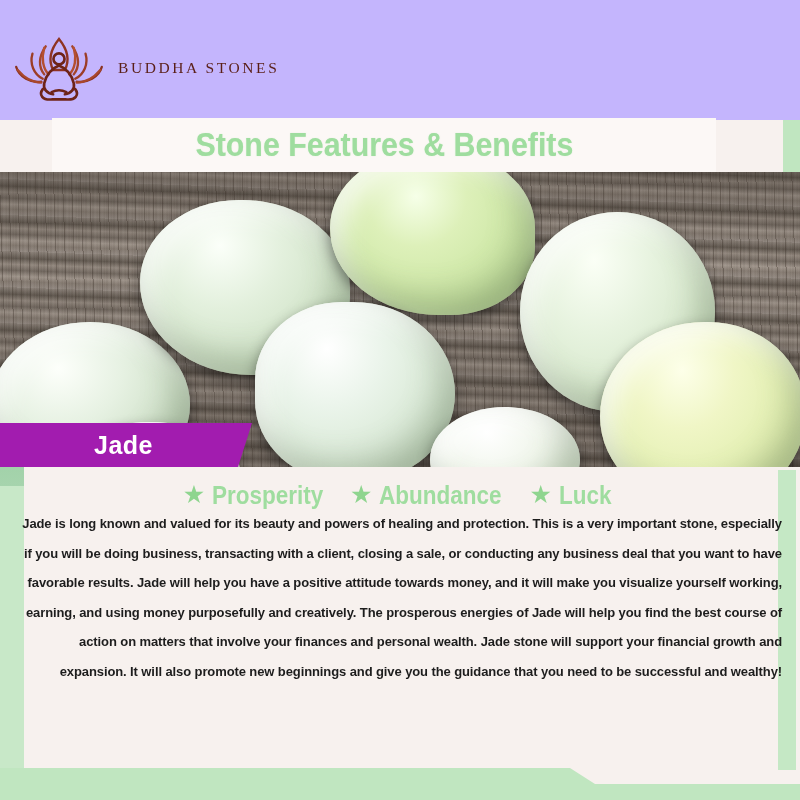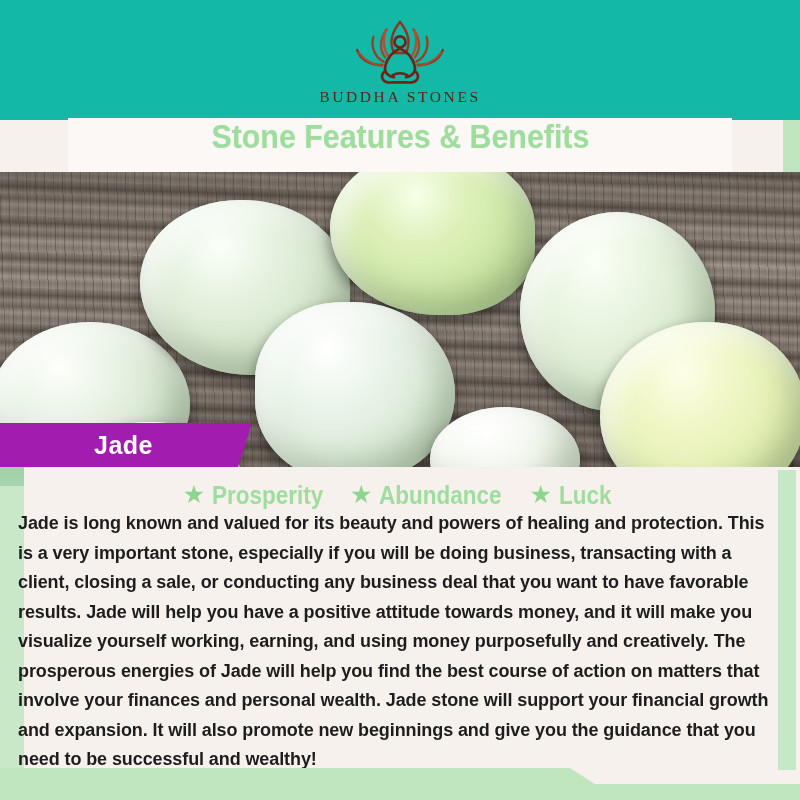--- a/index.html
+++ b/index.html
@@ -46,41 +46,41 @@
   }
   #deco-bottom-block {
     bottom:0; left:0; width:620px; height:32px;
     background:#c0e6c0;
     clip-path:polygon(0 0, 570px 0, 620px 32px, 0 32px);
   }
 
   
   #header {
     position:absolute; top:0; left:0; width:800px; height:120px;
-    background:#14b8a6;
-    display:flex; flex-direction:column;
+    background:#c4b5fd;
+    display:flex; flex-direction:row;
     align-items:center; justify-content:flex-start;
     padding-top:14px;
   }
   #logo-mark { width:118px; height:72px; display:block; }
   #logo-wordmark {
     font-family:"Liberation Serif", serif;
     font-size:15.5px;
     letter-spacing:2.6px;
     color:#5a1f17;
     margin-top:2px;
     white-space:nowrap;
   }
 
   
   #title-bar {
-    position:absolute; top:118px; left:68px;
+    position:absolute; top:118px; left:52px;
     width:664px; height:54px;
     background:#fcf8f6;
-    display:flex; justify-content:center;
+    display:flex; align-items:center; justify-content:center;
   }
   #title-text {
     font-size:33px;
     font-weight:bold;
     color:#9fdd9f;
     letter-spacing:0px;
     font-stretch:condensed;
     transform:scaleX(0.92);
     white-space:nowrap;
     text-shadow:0 0 1px rgba(159,221,159,.5);
@@ -152,26 +152,26 @@
     color:#9fdd9f;
     transform:scaleX(0.9);
     transform-origin:left center;
     white-space:nowrap;
   }
 
   
   #body-copy {
     position:absolute; top:509px; left:18px;
     width:764px;
-    font-size:18px;
+    font-size:13px;
     font-weight:bold;
     line-height:29.5px;
     color:#1d1d1d;
     letter-spacing:-0.1px;
-    text-align:left;
+    text-align:right;
   }
 </style>
 </head>
 <body>
 
 <div id="page">
 
   <div class="deco" id="deco-top-right"></div>
   <div class="deco" id="deco-right-upper"></div>
   <div class="deco" id="deco-left-lower"></div>

